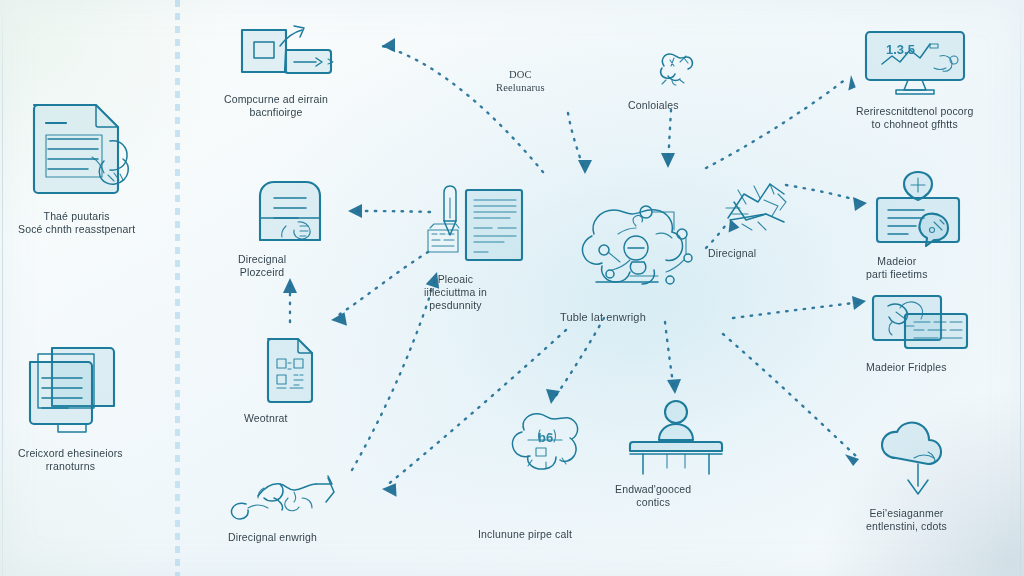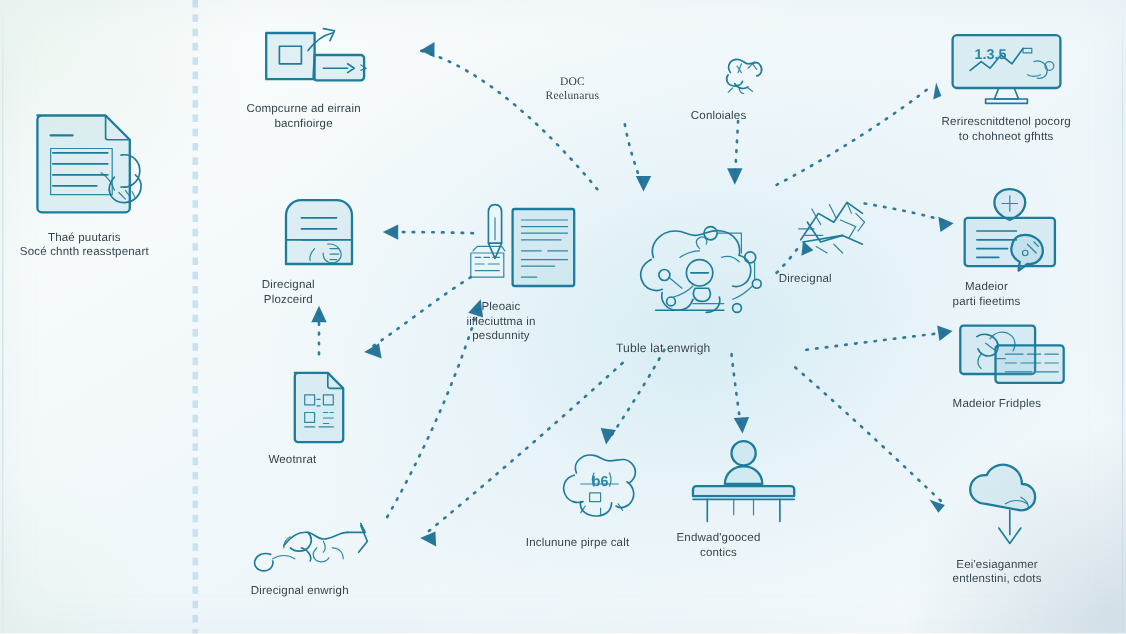--- a/index.html
+++ b/index.html
@@ -136,20 +136,33 @@
         <path d="M92,46 c10,-2 18,6 17,16 c-1,9 -9,14 -17,13" class="thin"></path>
         <path d="M86,66 c-4,4 -6,10 -4,15 c2,6 9,9 15,8 c7,-1 12,-6 13,-12 c1,-5 -1,-10 -5,-13" class="thin"></path>
         <path d="M90,80 l6,6 M96,78 l5,7 M102,79 l3,6" class="hair"></path>
         <path d="M74,62 c6,4 10,10 12,16" class="hair"></path>
       </svg>
     </span>
     <div class="label">Thaé puutaris
 Socé chnth reasstpenart</div>
   </div>
 
+  <div class="node" style="left:18px;top:340px;width:130px;">
+    <span class="icon-wrap">
+      <svg class="ico" width="116" height="100" viewBox="0 0 116 100">
+        <path d="M20,14 h56 v54 h-56 z" class="thin"></path>
+        <path d="M34,8 h58 a4,4 0 0 1 4,4 v54 h-62 z" class="fillsoft"></path>
+        <path d="M12,22 h58 a4,4 0 0 1 4,4 v54 a4,4 0 0 1 -4,4 H16 a4,4 0 0 1 -4,-4 z" class="fillsoft"></path>
+        <path d="M24,38 h40 M24,48 h40 M24,58 h40 M24,68 h26" class="thin"></path>
+        <path d="M40,84 v8 h28 v-8" class="thin"></path>
+      </svg>
+    </span>
+    <div class="label">Creicxord ehesineiors
+rranoturns</div>
+  </div>
 
   <div class="node" style="left:224px;top:24px;width:120px;">
     <span class="icon-wrap">
       <svg class="ico" width="112" height="62" viewBox="0 0 112 62">
         <path d="M18,6 h44 v42 h-44 z" class="fillsoft"></path>
         <path d="M30,18 h20 v16 h-20 z" class="thin"></path>
         <path d="M62,26 h42 a3,3 0 0 1 3,3 v17 a3,3 0 0 1 -3,3 H64 a3,3 0 0 1 -3,-3 z" class="fillsoft"></path>
         <path d="M70,38 h22 M92,34 l6,4 l-6,4" class="thin"></path>
         <path d="M56,22 c6,-8 14,-14 22,-16" class="thin"></path>
         <path d="M70,2 l10,2 l-4,9" class="thin"></path>
@@ -272,21 +285,21 @@
         <path d="M126,40 v16" class="hair"></path>
         <path d="M124,62 c-6,6 -12,10 -18,12" class="hair"></path>
         <path d="M48,54 l12,10 M52,72 c8,-2 14,-6 18,-10" class="hair"></path>
         <path d="M58,36 c6,-4 12,-6 18,-6" class="hair"></path>
         <path d="M96,36 c6,-2 12,0 16,4" class="hair"></path>
       </svg>
     </span>
     <div class="label">Tuble lat enwrigh</div>
   </div>
 
-  <div class="node" style="left:478px;top:408px;width:144px;">
+  <div class="node" style="left:478px;top:408px;width:144px;gap:41px;">
     <span class="icon-wrap">
       <svg class="ico" width="136" height="72" viewBox="0 0 136 72">
         <path d="M46,22 c-4,-10 6,-18 16,-16 c6,1 8,5 14,5 c8,0 14,-4 20,2 c6,6 4,14 -2,18" class="thin"></path>
         <path d="M44,24 c-8,2 -12,10 -8,18 c3,6 10,8 16,6" class="thin"></path>
         <path d="M50,48 c-2,8 6,14 16,13 c8,-1 12,-6 12,-12" class="thin"></path>
         <path d="M92,30 c6,4 8,12 4,18 c-3,5 -10,7 -14,4" class="thin"></path>
         <path d="M58,40 h10 v8 h-10 z" class="hair"></path>
         <path d="M62,22 c-2,4 -2,8 0,12 M76,22 c2,4 2,8 0,12" class="hair"></path>
         <path d="M50,32 h34" class="hair"></path>
         <path d="M54,52 l-4,6 M84,50 l4,6 M68,54 v6" class="hair"></path>

